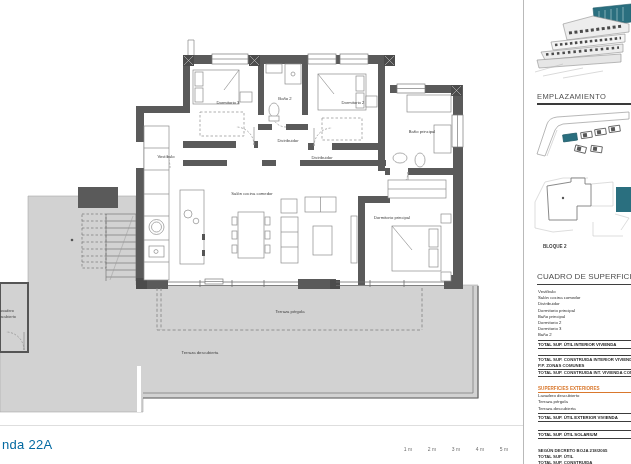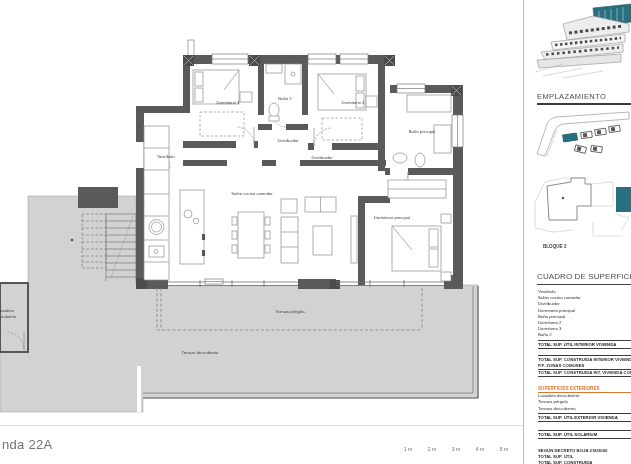--- a/index.html
+++ b/index.html
@@ -1,20 +1,20 @@
 <!DOCTYPE html>
 <html><head>
 <meta charset="utf-8">
 <style>
   html,body{margin:0;padding:0;background:#ffffff;width:631px;height:464px;overflow:hidden;
     font-family:"Liberation Sans", sans-serif;}
   .sheet{position:relative;width:631px;height:464px;background:#fff;}
   .vdivider{position:absolute;left:523px;top:0;width:1px;height:464px;background:#b9b9b9;}
   .hdivider{position:absolute;left:0;top:425px;width:523px;height:1px;background:#dedede;}
-  .unit-title{position:absolute;left:2px;top:437px;font-size:13px;color:#737373;letter-spacing:.3px;}
+  .unit-title{position:absolute;left:2px;top:437px;font-size:13px;color:#0369a1;letter-spacing:.3px;}
   .scalebar{position:absolute;left:396px;top:446px;width:122px;display:flex;}
   .scalebar span{display:inline-block;width:24px;text-align:center;font-size:5px;color:#6f6f6f;}
   .panel{position:absolute;left:531px;top:0;width:100px;height:464px;}
   .panel .abs{position:absolute;}
   .h-emplaza{left:6px;top:92px;font-size:7.5px;color:#4d4d4d;letter-spacing:.4px;width:94px;
     border-bottom:2.2px solid #3a3a3a;padding-bottom:2px;white-space:nowrap;overflow:hidden;}
   .bloque{left:12px;top:244px;font-size:4.6px;font-weight:bold;color:#3a3a3a;}
   .h-cuadro{left:6px;top:272px;font-size:8px;color:#4d4d4d;width:94px;border-bottom:1.4px solid #3f3f3f;
     padding-bottom:2.5px;white-space:nowrap;overflow:hidden;letter-spacing:.1px;}
   .tbl{left:7px;top:289px;width:93px;}

